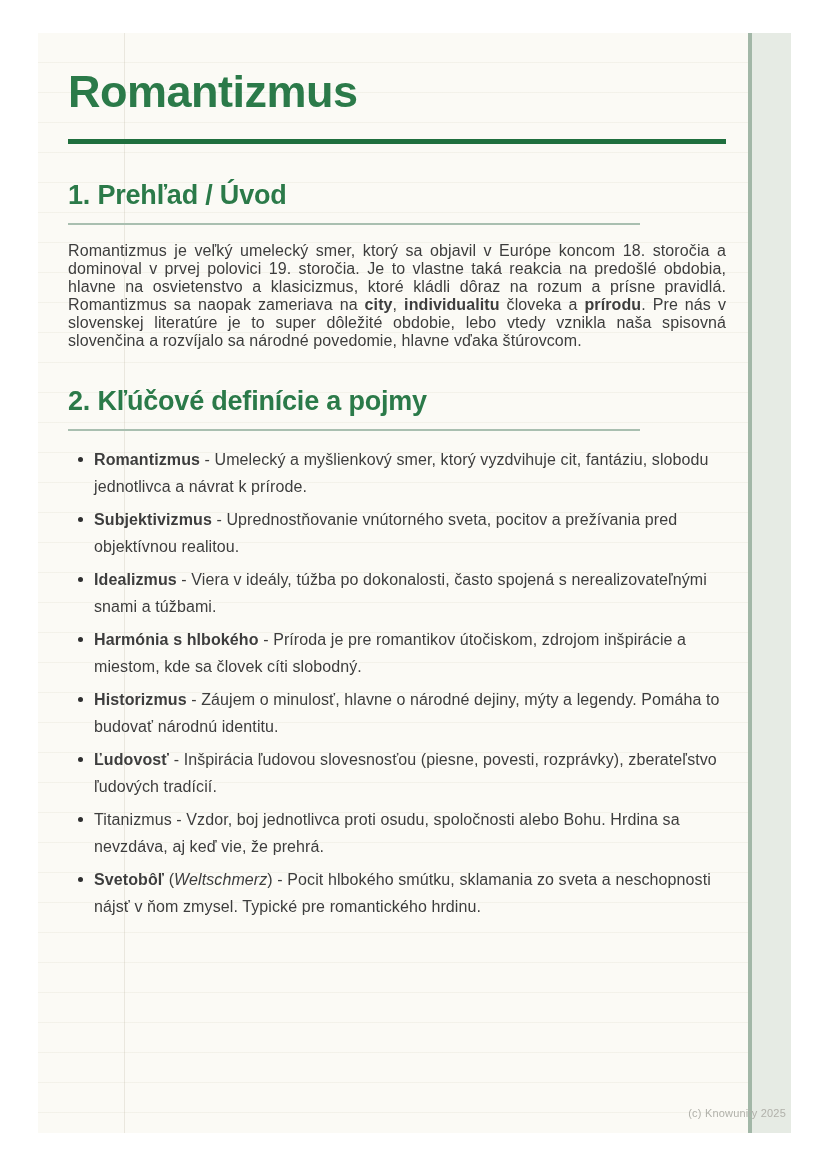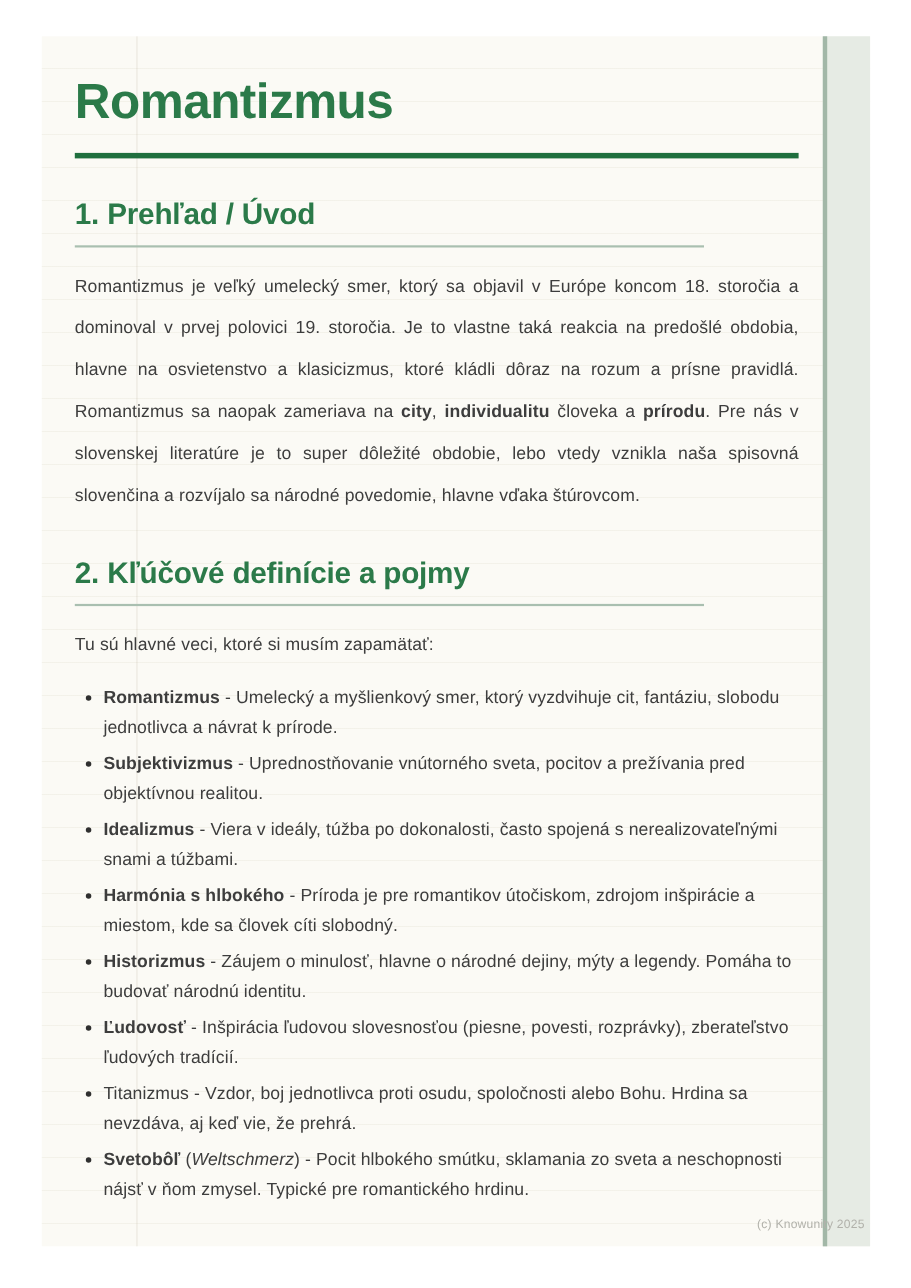--- a/index.html
+++ b/index.html
@@ -49,21 +49,21 @@
   }
   h2.section-heading {
     font-size:27px; line-height:30px; font-weight:700;
     color:#2b7a49; margin-top:36px; letter-spacing:-0.2px;
   }
   .section-divider {
     height:2px; width:572px; background:#a9bfb0; margin-top:13px;
   }
   p.body-text {
     margin-top:17px;
-    font-size:16px; line-height:38px;
+    font-size:16px; line-height:18px;
     color:#3d3d3d; letter-spacing:0.1px;
   }
   p.justified { text-align:justify; }
   ul.terms-list {
     margin-top:15px; padding-left:26px; list-style:none;
   }
   ul.terms-list li {
     position:relative;
     font-size:16px; line-height:27px;
     color:#3d3d3d; letter-spacing:0.1px;
@@ -92,21 +92,20 @@
   <div class="content">
     <h1 class="doc-title">Romantizmus</h1>
     <div class="title-rule"></div>
 
     <h2 class="section-heading">1. Prehľad / Úvod</h2>
     <div class="section-divider"></div>
     <p class="body-text justified"><span>Romantizmus je veľký umelecký smer, ktorý sa objavil v Európe koncom 18. storočia a dominoval v prvej polovici 19. storočia. Je to vlastne taká reakcia na predošlé obdobia, hlavne na osvietenstvo a klasicizmus, ktoré kládli dôraz na rozum a prísne pravidlá. Romantizmus sa naopak zameriava na </span><span style="font-weight: 700;">city</span><span>, </span><span style="font-weight: 700;">individualitu</span><span> človeka a </span><span style="font-weight: 700;">prírodu</span><span>. Pre nás v slovenskej literatúre je to super dôležité obdobie, lebo vtedy vznikla naša spisovná slovenčina a rozvíjalo sa národné povedomie, hlavne vďaka štúrovcom.</span></p>
 
     <h2 class="section-heading">2. Kľúčové definície a pojmy</h2>
     <div class="section-divider"></div>
-    <p class="body-text">Tu sú hlavné veci, ktoré si musím zapamätať:</p>
 
     <ul class="terms-list">
         <li><span style="font-weight: 700;">Romantizmus</span><span> - Umelecký a myšlienkový smer, ktorý vyzdvihuje cit, fantáziu, slobodu jednotlivca a návrat k prírode.</span></li>
         <li><span style="font-weight: 700;">Subjektivizmus</span><span> - Uprednostňovanie vnútorného sveta, pocitov a prežívania pred objektívnou realitou.</span></li>
         <li><span style="font-weight: 700; text-align: center;">Idealizmus</span><span> - Viera v ideály, túžba po dokonalosti, často spojená s nerealizovateľnými snami a túžbami.</span></li>
         <li><span style="font-weight: 700;">Harmónia s hlbokého</span><span> - Príroda je pre romantikov útočiskom, zdrojom inšpirácie a miestom, kde sa človek cíti slobodný.</span></li>
         <li><span style="font-weight: 700;">Historizmus</span><span> - Záujem o minulosť, hlavne o národné dejiny, mýty a legendy. Pomáha to budovať národnú identitu.</span></li>
         <li><span style="font-weight: 700;">Ľudovosť</span><span> - Inšpirácia ľudovou slovesnosťou (piesne, povesti, rozprávky), zberateľstvo ľudových tradícií.</span></li>
         <li><span style="font-weight: 400; margin-top: 20px;">Titanizmus</span><span> - Vzdor, boj jednotlivca proti osudu, spoločnosti alebo Bohu. Hrdina sa nevzdáva, aj keď vie, že prehrá.</span></li>
         <li><span style="font-weight: 700;">Svetobôľ</span><span> (</span><span style="font-style: italic;">Weltschmerz</span><span>) - Pocit hlbokého smútku, sklamania zo sveta a neschopnosti nájsť v ňom zmysel. Typické pre romantického hrdinu.</span></li>

